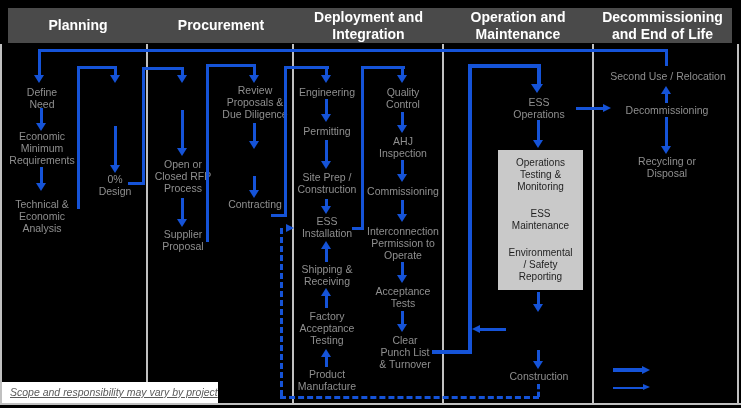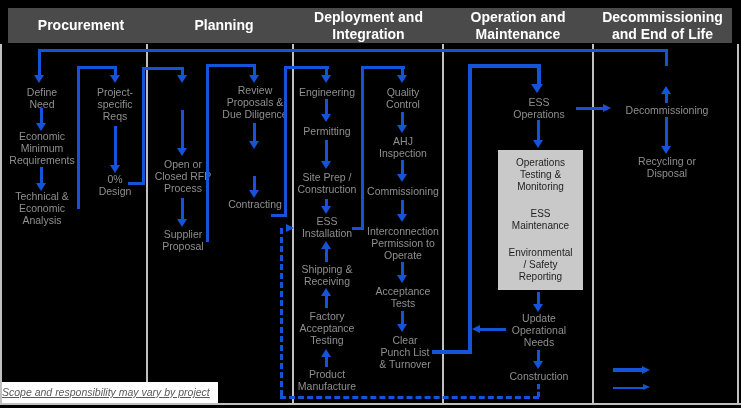--- a/index.html
+++ b/index.html
@@ -28,30 +28,30 @@
     border-right:5px solid transparent;border-bottom:8px solid var(--blue);}
   .tl{position:absolute;width:0;height:0;border-top:4px solid transparent;
     border-bottom:4px solid transparent;border-right:8px solid var(--blue);}
   .tr{position:absolute;width:0;height:0;border-top:4px solid transparent;
     border-bottom:4px solid transparent;border-left:8px solid var(--blue);}
   .graybox{position:absolute;left:498px;top:150px;width:85px;height:140px;background:var(--graybox-bg);
     display:flex;flex-direction:column;justify-content:space-between;padding:7px 2px;box-sizing:border-box;}
   .graybox .item{color:var(--graybox-text);font-size:10px;line-height:12px;text-align:center;white-space:pre-line;}
   .footnote{position:absolute;left:2px;top:382px;width:216px;height:21px;background:var(--footnote-bg);
     color:var(--footnote-text);font-style:italic;font-size:10.5px;line-height:21px;
-    box-sizing:border-box;text-decoration:underline;}
+    padding-left:8px;box-sizing:border-box;text-decoration:underline;}
 </style>
 </head>
 <body>
 
 <div id="canvas">
 
   <div class="band">
+    <div class="hdr" style="flex:0 0 140px">Planning</div>
     <div class="hdr" style="flex:0 0 146px">Procurement</div>
-    <div class="hdr" style="flex:0 0 140px">Planning</div>
     <div class="hdr" style="flex:0 0 149px">Deployment and
 Integration</div>
     <div class="hdr" style="flex:0 0 150px">Operation and
 Maintenance</div>
     <div class="hdr" style="flex:1">Decommissioning
 and End of Life</div>
   </div>
 
   <div class="gray" style="left:0;top:44px;width:2px;height:360px"></div>
   <div class="gray" style="left:146px;top:44px;width:2px;height:360px"></div>
@@ -68,31 +68,28 @@
 
   <div class="step" style="left:12px;top:86px;width:60px">Define
 Need</div>
   <div class="ln" style="left:40px;top:108px;width:3px;height:15px"></div>
   <div class="td" style="left:36px;top:123px"></div>
   <div class="step" style="left:2px;top:130px;width:80px">Economic
 Minimum
 Requirements</div>
   <div class="ln" style="left:40px;top:167px;width:3px;height:16px"></div>
   <div class="td" style="left:36px;top:183px"></div>
-  <div class="step" style="left:2px;top:190px;width:80px">Technical &amp;
+  <div class="step" style="left:2px;top:198px;width:80px">Technical &amp;
 Economic
 Analysis</div>
 
   <div class="ln" style="left:77px;top:66px;width:3px;height:143px"></div>
   <div class="ln" style="left:77px;top:66px;width:40px;height:3px"></div>
   <div class="ln" style="left:114px;top:66px;width:3px;height:9px"></div>
   <div class="td" style="left:110px;top:75px"></div>
-  <div class="step" style="left:85px;top:86px;width:60px">Project-
-specific
-Reqs</div>
   <div class="ln" style="left:114px;top:126px;width:3px;height:39px"></div>
   <div class="td" style="left:110px;top:165px"></div>
   <div class="step" style="left:85px;top:173px;width:60px">0%
 Design</div>
 
   <div class="ln" style="left:128px;top:182px;width:17px;height:3px"></div>
   <div class="ln" style="left:142px;top:67px;width:3px;height:118px"></div>
   <div class="ln" style="left:142px;top:67px;width:42px;height:3px"></div>
   <div class="ln" style="left:181px;top:67px;width:3px;height:8px"></div>
   <div class="td" style="left:177px;top:75px"></div>
@@ -199,36 +196,34 @@
 Monitoring</div>
     <div class="item">ESS
 Maintenance</div>
     <div class="item">Environmental
 / Safety
 Reporting</div>
   </div>
 
   <div class="ln" style="left:537px;top:292px;width:3px;height:12px"></div>
   <div class="td" style="left:533px;top:304px"></div>
-  <div class="step" style="left:502px;top:312px;width:74px">Update
-Operational
-Needs</div>
   <div class="ln" style="left:480px;top:328px;width:26px;height:3px"></div>
   <div class="tl" style="left:472px;top:325px"></div>
 
   <div class="dash-v" style="left:537px;top:350px;height:11px"></div>
   <div class="td" style="left:533px;top:361px"></div>
   <div class="step" style="left:500px;top:370px;width:78px">Construction</div>
   <div class="dash-v" style="left:537px;top:384px;height:13px"></div>
   <div class="dash-h" style="left:280px;top:396px;width:259px"></div>
   <div class="dash-v" style="left:280px;top:228px;height:168px"></div>
   <div class="tr" style="left:286px;top:224px"></div>
 
   <div class="ln" style="left:576px;top:107px;width:27px;height:3px"></div>
   <div class="tr" style="left:603px;top:104px"></div>
+  <div class="step" style="left:600px;top:70px;width:136px">Second Use / Relocation</div>
   <div class="tu" style="left:661px;top:86px"></div>
   <div class="ln" style="left:665px;top:94px;width:3px;height:9px"></div>
   <div class="step" style="left:602px;top:104px;width:130px">Decommissioning</div>
   <div class="ln" style="left:665px;top:117px;width:3px;height:29px"></div>
   <div class="td" style="left:661px;top:146px"></div>
   <div class="step" style="left:628px;top:155px;width:78px">Recycling or
 Disposal</div>
 
   <div class="ln" style="left:613px;top:368px;width:29px;height:4px"></div>
   <div class="tr" style="left:642px;top:366px"></div>

